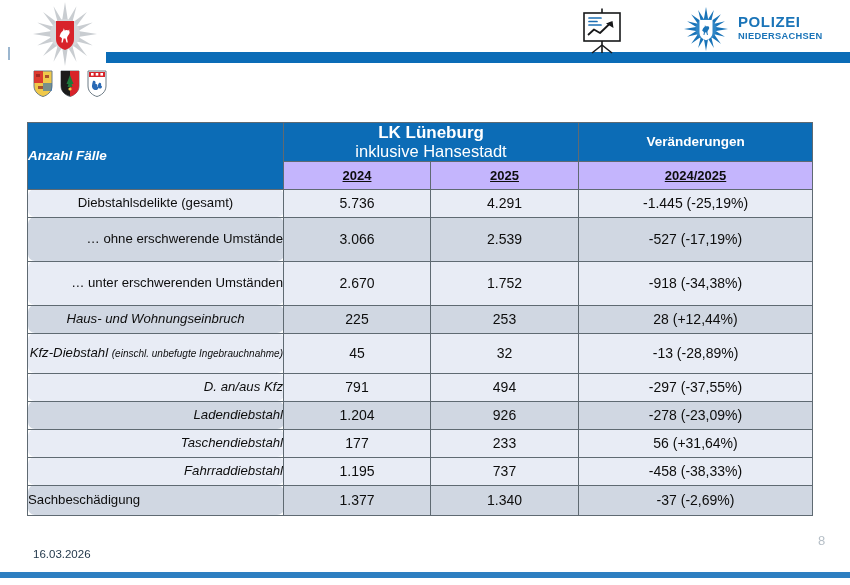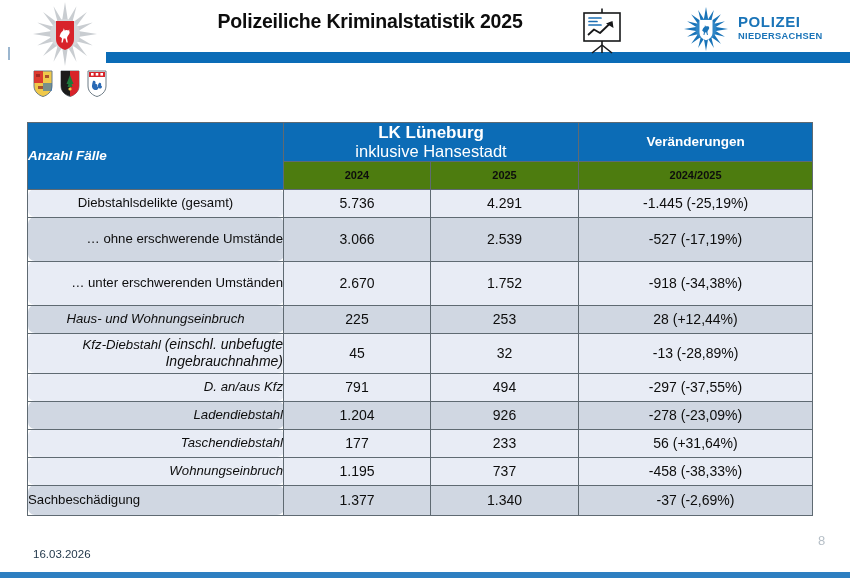--- a/index.html
+++ b/index.html
@@ -114,26 +114,27 @@
     font-weight: bold;
     padding: 3px 0;
   }
   .th-lk .sub { font-weight: normal; font-size: 16.5px; }
   .th-verand {
     font-size: 13.5px;
     font-weight: bold;
     text-align: center;
   }
   .th-year {
-    background: #4d7c0f;
+    background: #c4b5fd;
     color: #0d0d0d;
     text-align: center;
     font-weight: bold;
-    font-size: 11px;
+    font-size: 13px;
     height: 28px;
+    text-decoration: underline;
   }
 
   tr.r-dark td { background: #d0d7e2; }
   tr.r-light td { background: #e8ecf5; }
 
   td.label {
     padding: 3px 8px 3px 6px;
     line-height: 1.18;
     overflow: hidden;
     white-space: nowrap;
@@ -144,21 +145,21 @@
     text-align: center;
     font-size: 14px;
   }
   td.chg {
     text-align: center;
     font-size: 14px;
   }
   .al-center { text-align: center; }
   .al-right  { text-align: right; }
   .it { font-style: italic; }
-  .small-it { font-style: italic; font-size: 14px; }
+  .small-it { font-style: italic; font-size: 10px; }
 
   
   .footer-date {
     position: absolute;
     left: 33px; top: 548px;
     font-size: 11.5px;
     color: #1f3548;
   }
   .footer-page {
     position: absolute;
@@ -238,21 +239,20 @@
       <g fill="#ffffff">
         <rect x="4" y="3" width="2.6" height="2.6"></rect>
         <rect x="8.7" y="3" width="2.6" height="2.6"></rect>
         <rect x="13.4" y="3" width="2.6" height="2.6"></rect>
       </g>
       <path d="M6,11 c2,-1 3,1 2.5,3 c1.5,-0.5 2.5,1 1.5,2.5 c1.5,0 2,2 0.5,3 c-2.5,1.5 -6,-0.5 -5.5,-4 c0.2,-1.8 0.6,-3.3 1,-4.5 Z" fill="#2a6ab5"></path>
       <path d="M12,13 c1.8,-0.6 2.6,1 2,2.6 c1.2,0.2 1.4,1.8 0.2,2.6 c-1.8,1.2 -4,-0.4 -3.4,-2.6 c0.2,-1 0.7,-1.9 1.2,-2.6 Z" fill="#2a6ab5"></path>
     </svg>
   </div>
 
-  <div class="slide-title">Polizeiliche Kriminalstatistik 2025</div>
 
   <div class="chart-icon">
     <svg viewBox="0 0 50 48" width="50" height="48">
       <line x1="25" y1="1.5" x2="25" y2="6" stroke="#17181a" stroke-width="1.6"></line>
       <rect x="7" y="6" width="36" height="28" fill="#ffffff" stroke="#17181a" stroke-width="1.6"></rect>
       <g stroke="#1b6fb5" stroke-width="1.7" stroke-linecap="round">
         <line x1="12" y1="11" x2="24" y2="11"></line>
         <line x1="12" y1="14.5" x2="20" y2="14.5"></line>
         <line x1="12" y1="18" x2="24" y2="18"></line>
       </g>
@@ -368,21 +368,21 @@
             <td class="num">926</td>
             <td class="chg">-278 (-23,09%)</td>
           </tr>
           <tr class="r-light" style="height: 28px;">
             <td class="label al-right"><span class="it">Taschendiebstahl</span></td>
             <td class="num">177</td>
             <td class="num">233</td>
             <td class="chg">56 (+31,64%)</td>
           </tr>
           <tr class="r-light" style="height: 28px;">
-            <td class="label al-right"><span class="it">Wohnungseinbruch</span></td>
+            <td class="label al-right"><span class="it">Fahrraddiebstahl</span></td>
             <td class="num">1.195</td>
             <td class="num">737</td>
             <td class="chg">-458 (-38,33%)</td>
           </tr>
           <tr class="r-dark" style="height: 30px;">
             <td class="label"><span>Sachbeschädigung</span></td>
             <td class="num">1.377</td>
             <td class="num">1.340</td>
             <td class="chg">-37 (-2,69%)</td>
           </tr>

